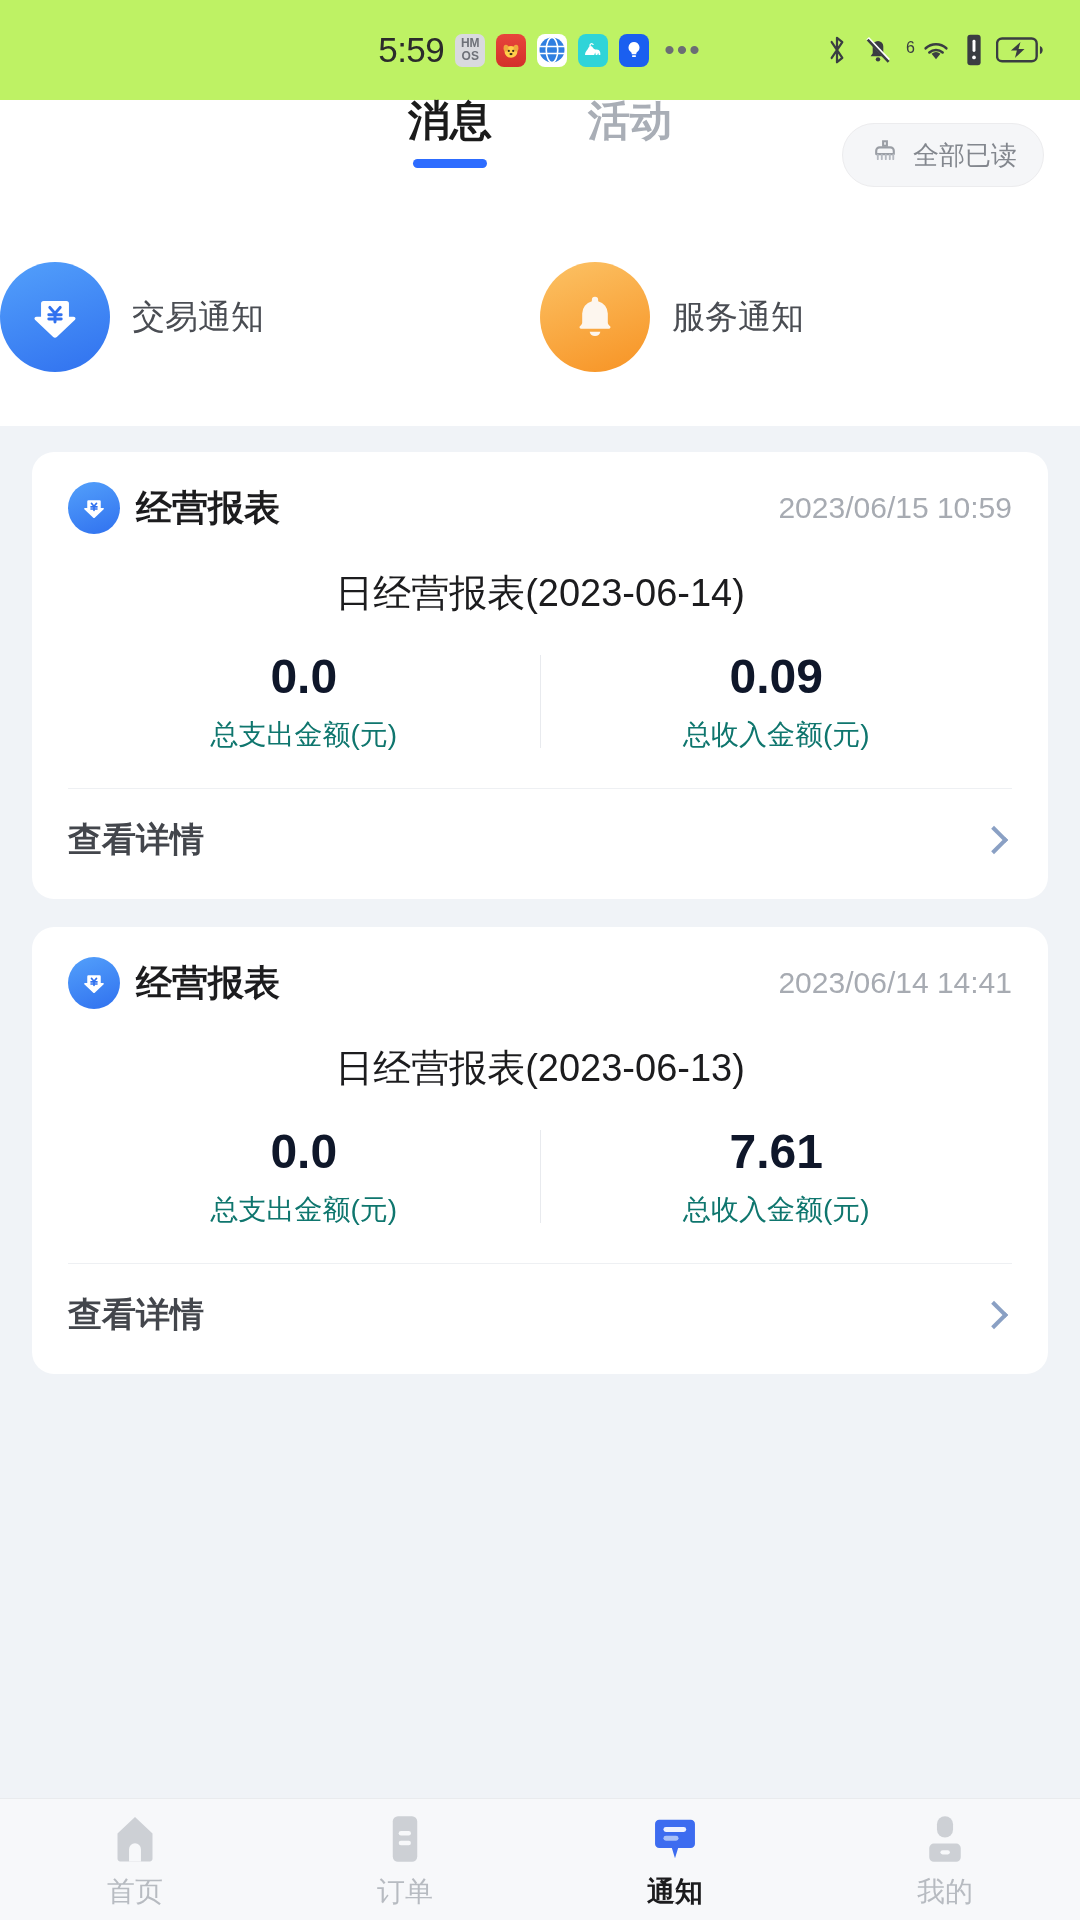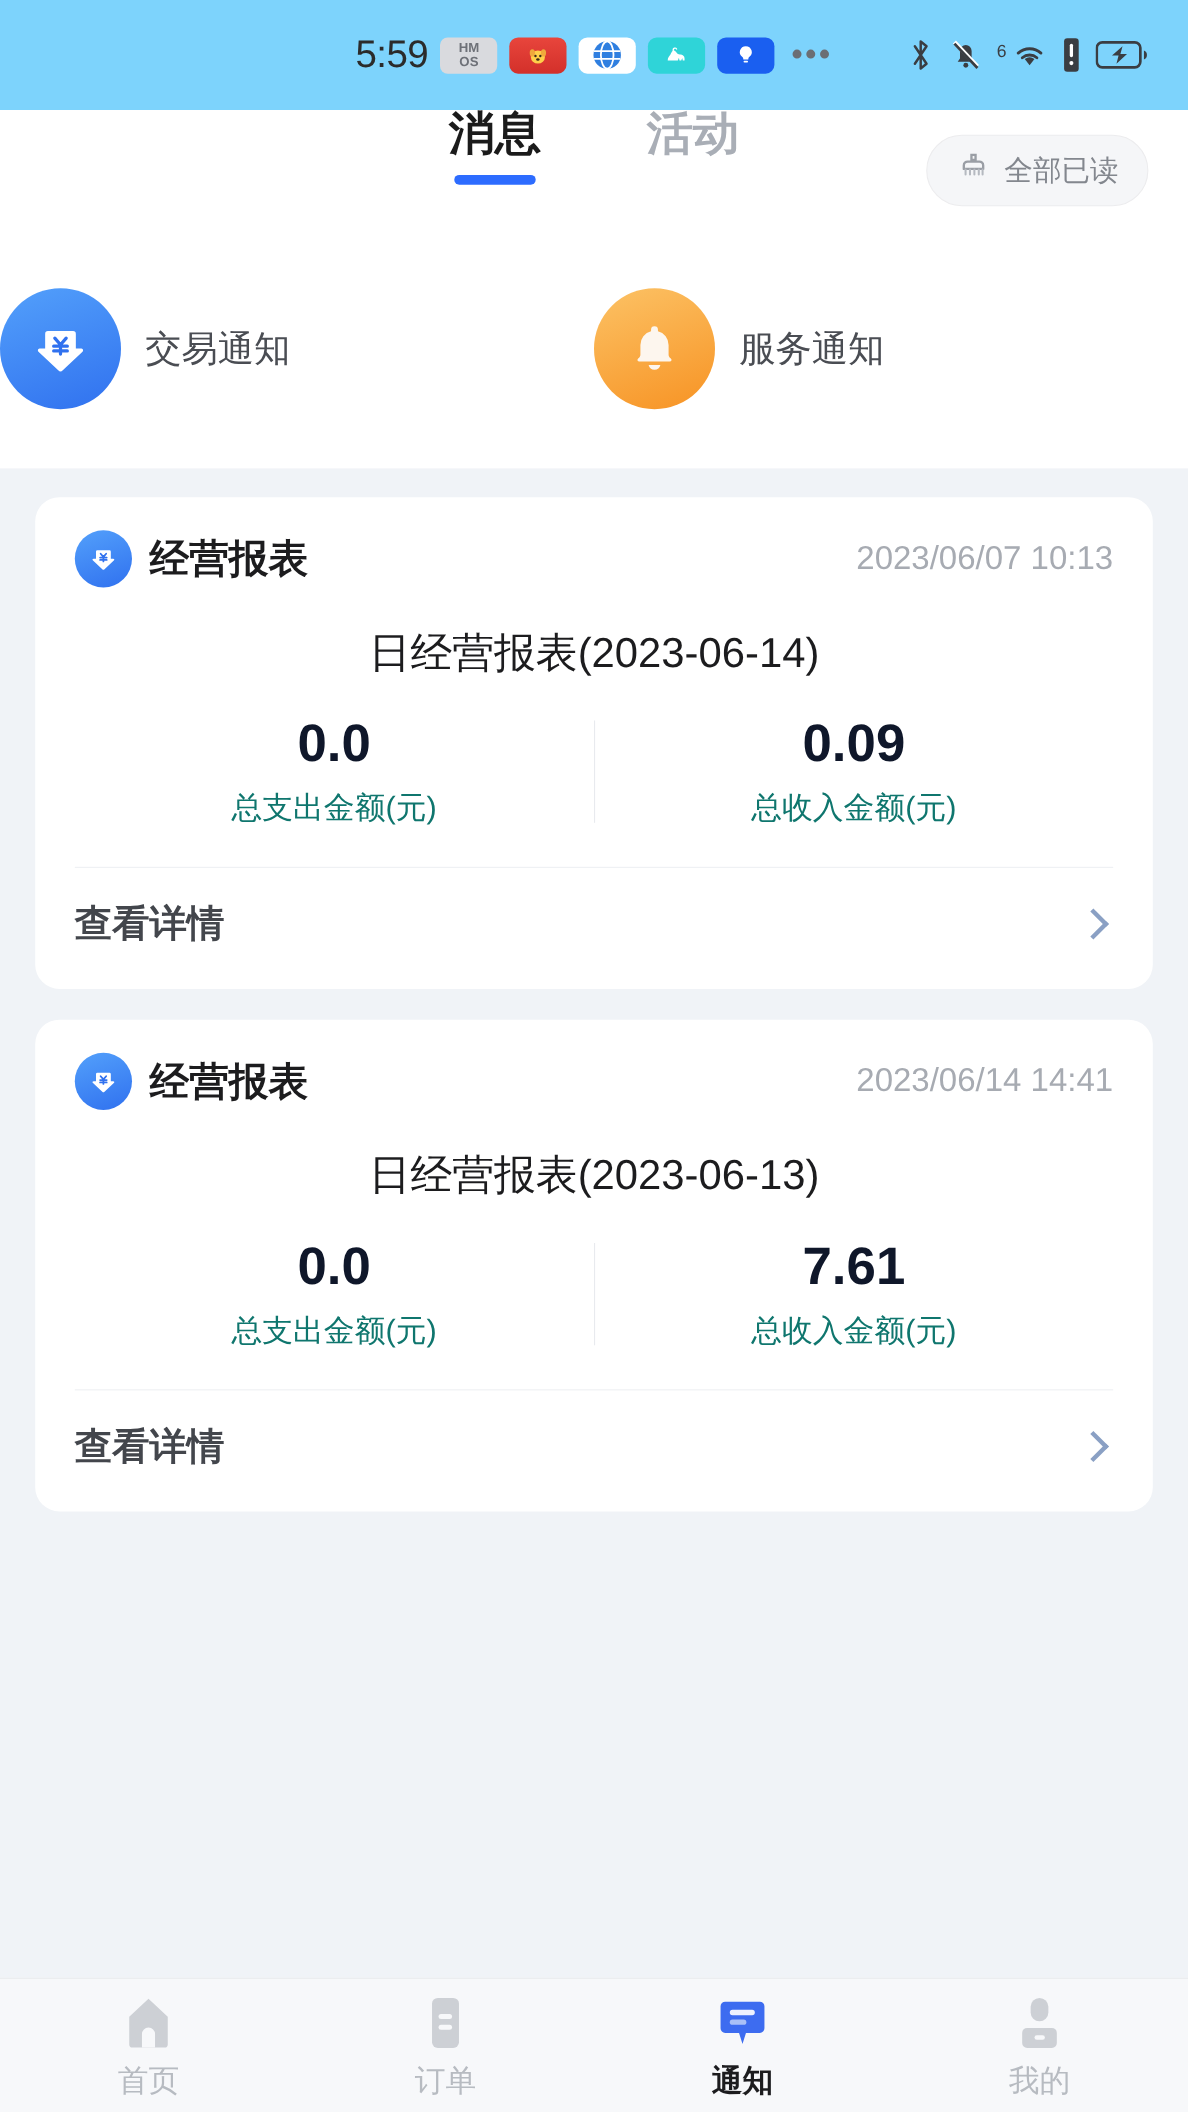--- a/index.html
+++ b/index.html
@@ -6,27 +6,27 @@
   html, body {
     width:1080px; height:1920px;
     background:#f3f5f8;
     font-family:"Liberation Sans","DejaVu Sans",sans-serif;
     overflow:hidden;
   }
   .screen { position:relative; width:1080px; height:1920px; background:#f3f5f8; display:flex; flex-direction:column; }
 
   
   .statusbar {
-    height:100px; background:#7dd3fc;
+    height:100px; background:#bef264;
     display:flex; align-items:center; justify-content:center;
     padding:0 34px; position:relative;
   }
   .sb-left { display:flex; align-items:center; gap:11px; }
   .sb-time { font-size:35px; color:#2b2b2b; letter-spacing:-0.5px; font-weight:400; }
-  .sb-app { width:52px; height:33px; border-radius:8px; display:flex; align-items:center;
+  .sb-app { width:30px; height:33px; border-radius:8px; display:flex; align-items:center;
             justify-content:center; font-size:13px; color:#fff; overflow:hidden; line-height:1.05; }
   .sb-hmos { background:#d9dade; color:#6e7178; font-size:12px; font-weight:700; text-align:center; border-radius:7px;}
   .sb-red   { background:linear-gradient(#e8453c,#d3302a); }
   .sb-globe { background:#ffffff; color:#2f7fe0; font-size:28px; }
   .sb-teal  { background:#2fd4d8; font-size:20px; }
   .sb-bulb  { background:#1a5ff0; font-size:20px; }
   .sb-dots  { color:#6b6e74; font-size:30px; letter-spacing:2px; margin-left:4px; line-height:0.4;}
   .sb-right { position:absolute; right:36px; top:50%; transform:translateY(-50%);
               display:flex; align-items:center; gap:13px; }
   .sb-ic { color:#3a3d42; display:flex; align-items:center; }
@@ -217,21 +217,21 @@
       <div class="card-top">
         <div class="card-src">
           <span class="src-badge">
             <svg width="30" height="30" viewBox="0 0 48 48">
               <path d="M15.2 11.6h17.6a2 2 0 0 1 2 2v10.2h3.4c1.5 0 2.2 1.2 1.3 2.3L25.6 39.2a2.2 2.2 0 0 1-3.2 0L8.5 26.1c-.9-1.1-.2-2.3 1.3-2.3h3.4V13.6a2 2 0 0 1 2-2z" fill="#ffffff"></path>
               <path d="M20 16.6l4 4.6 4-4.6M19.2 22.2h9.6M19.2 25.6h9.6M24 21.2v6.6" stroke="#3071ef" stroke-width="2.6" fill="none" stroke-linecap="round" stroke-linejoin="round"></path>
             </svg>
           </span>
           <span class="src-name">经营报表</span>
         </div>
-        <span class="card-time">2023/06/07 10:13</span>
+        <span class="card-time">2023/06/15 10:59</span>
       </div>
       <div class="card-title">日经营报表(2023-06-14)</div>
       <div class="stats">
         <div class="stat">
           <span class="stat-value">0.0</span>
           <span class="stat-label">总支出金额(元)</span>
         </div>
         <div class="stat-div"></div>
         <div class="stat">
           <span class="stat-value">0.09</span>

